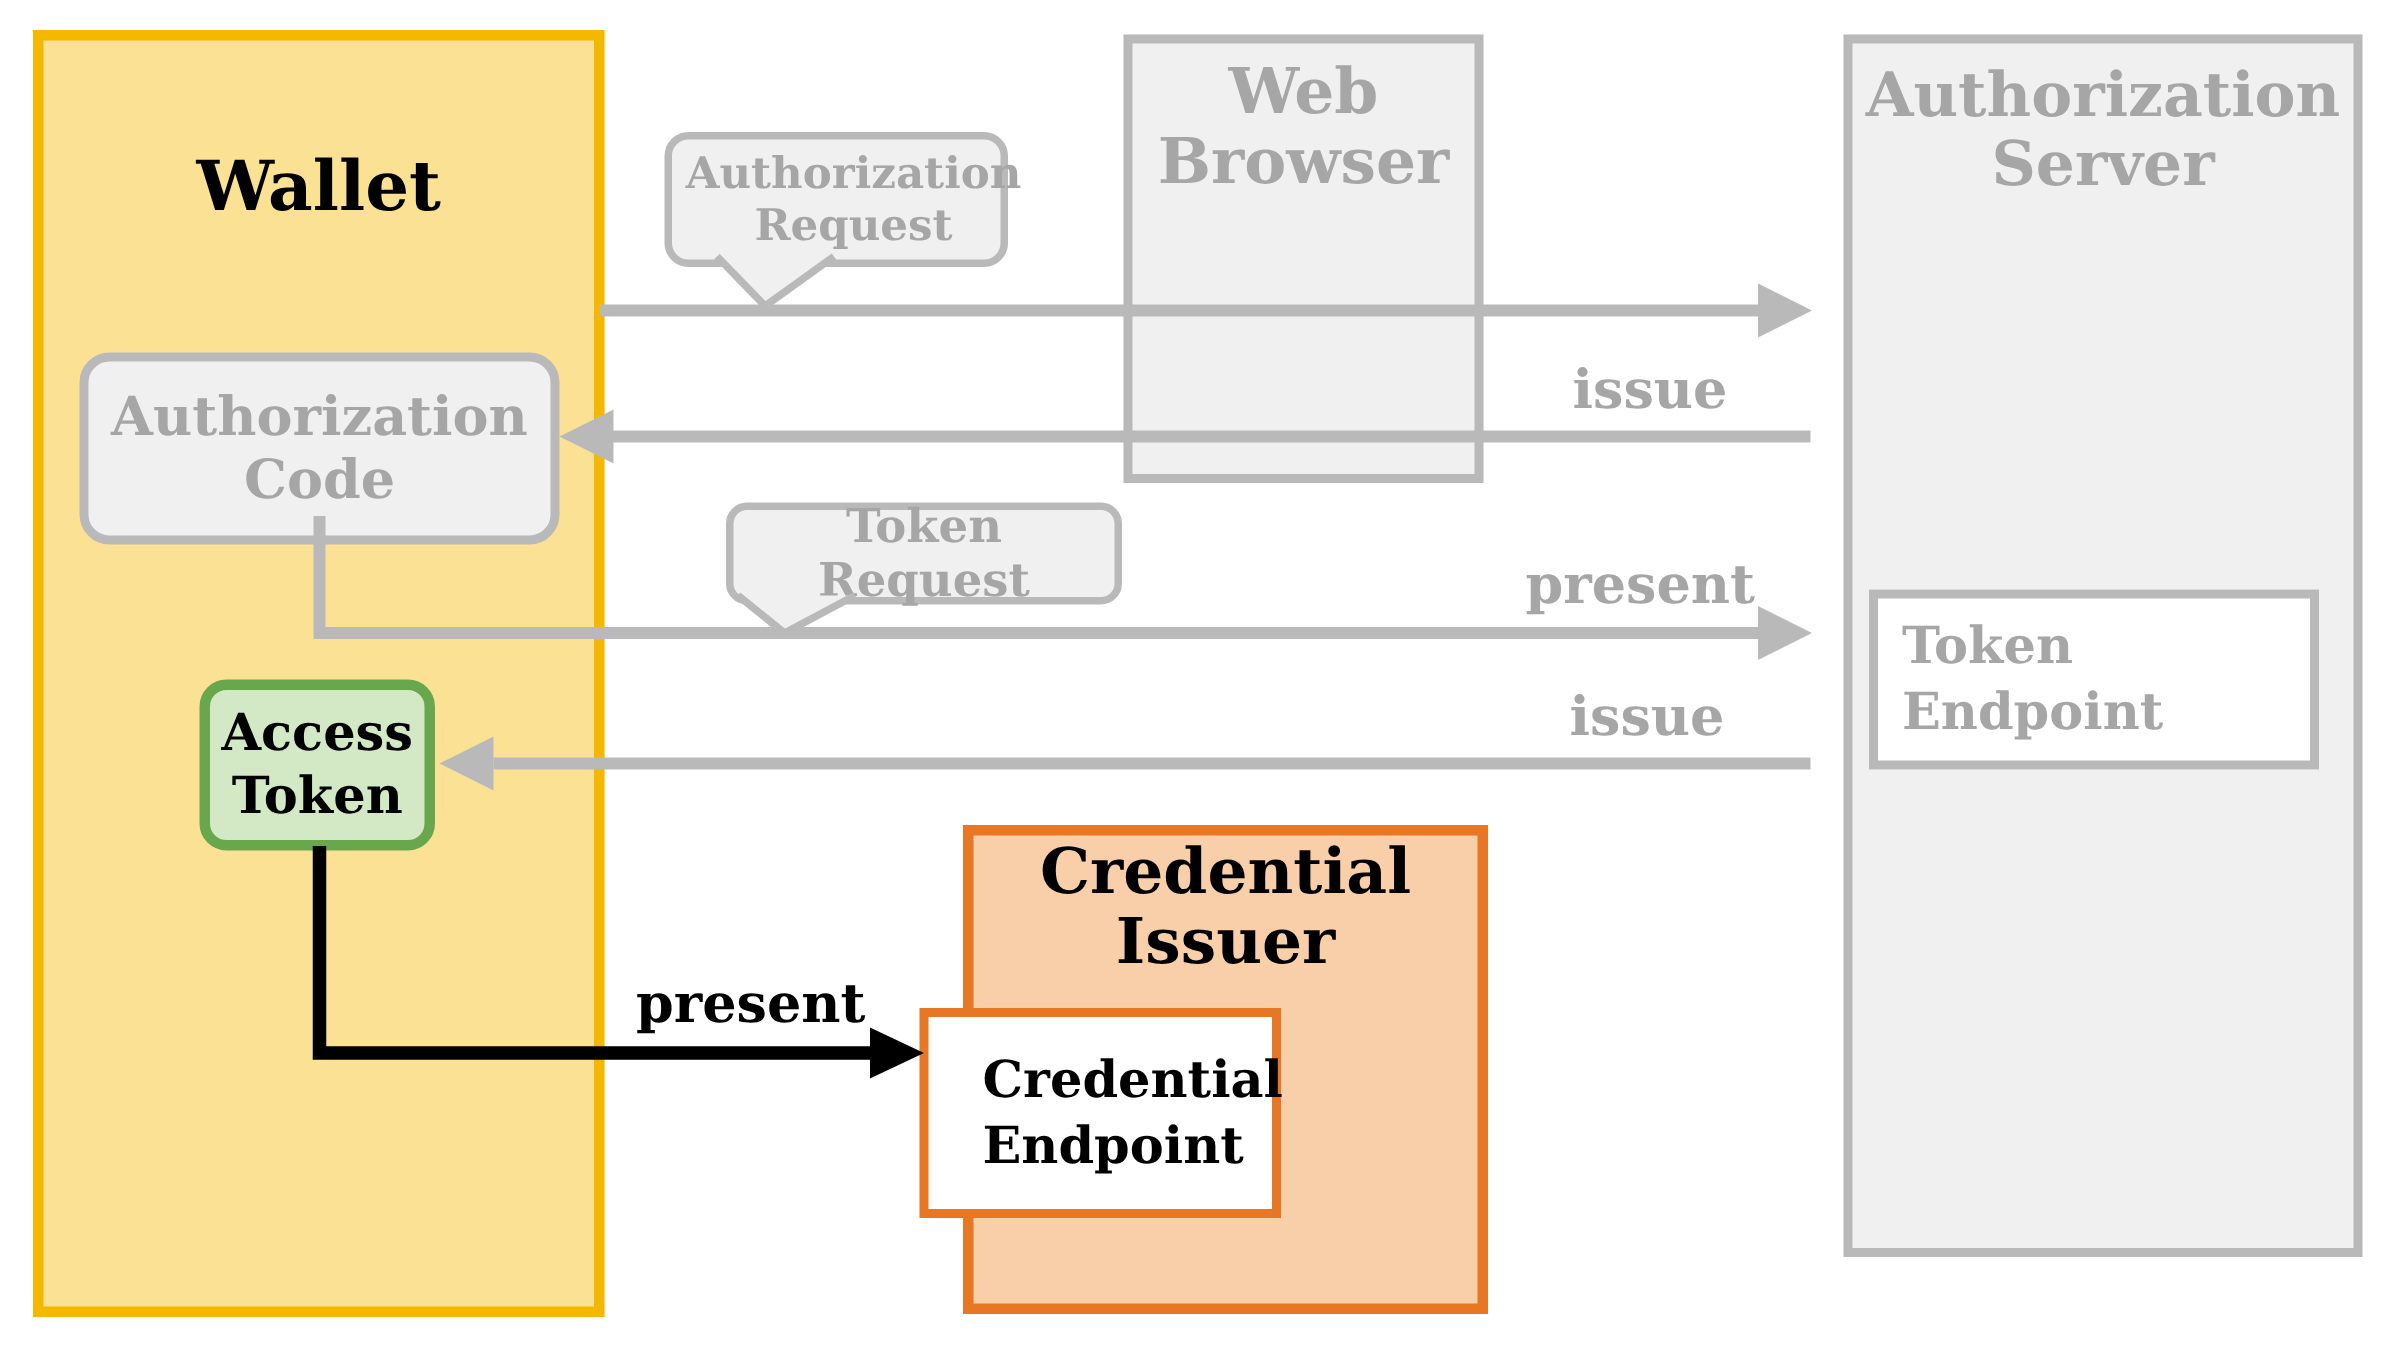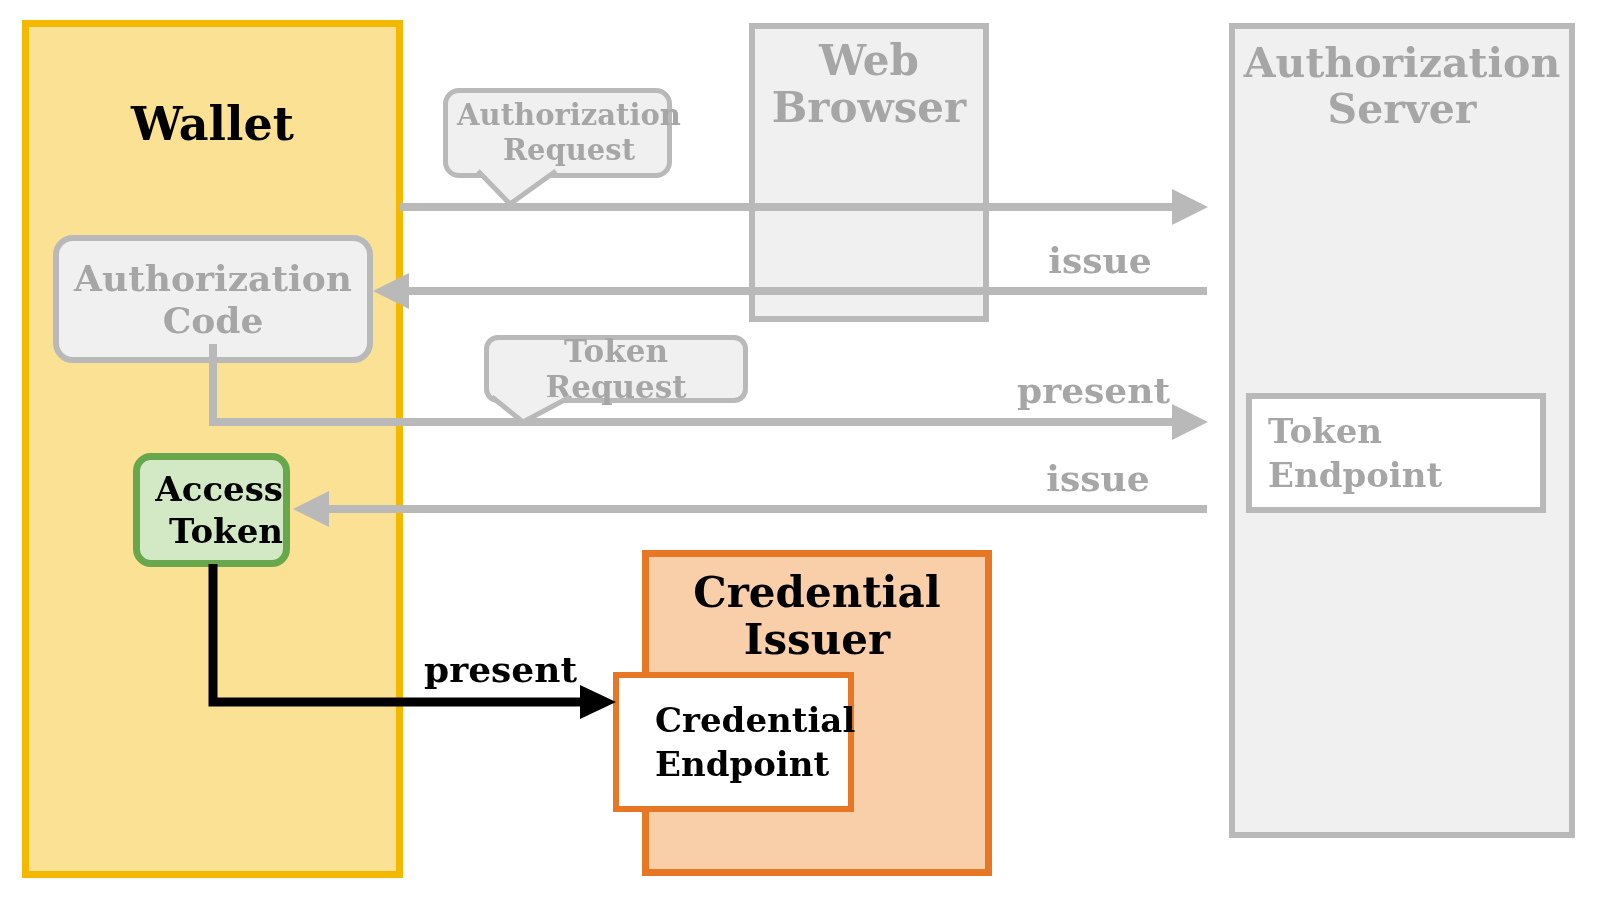--- a/index.html
+++ b/index.html
@@ -41,25 +41,25 @@
     justify-content:center; padding-left:16px;margin-left:39px;}
 
   .auth-code{left:53px; top:235px; width:320px; height:128px; border-radius:20px;
     background:var(--gray_fill); border:6px solid var(--gray_border);
     justify-content:center;}
   .auth-code .title{font-size:36px; line-height:1.18; color:var(--gray_text); text-align:center;}
 
   .access-token{left:133px; top:453px; width:157px; height:114px; border-radius:18px;
     background:var(--green_fill); border:7px solid var(--green_border);
     justify-content:center;}
-  .access-token .title{font-size:34px; line-height:1.25; color:var(--ink); text-align:right;}
+  .access-token .title{font-size:34px; line-height:1.25; color:var(--ink); text-align:center;}
 
   .cred-issuer{left:642px; top:550px; width:350px; height:326px;
     background:var(--orange_fill); border:7px solid var(--orange_border);}
-  .cred-issuer .title{margin-top:12px; font-size:42px; line-height:1.12; color:var(--ink); text-align:center;}
+  .cred-issuer .title{font-size:42px; line-height:1.12; color:var(--ink); text-align:center;}
 
   .cred-endpoint{left:613px; top:672px; width:241px; height:140px;
     background:var(--white); border:6px solid var(--orange_border);
     justify-content:center; padding-left:14px;}
   .cred-endpoint .title{font-size:34px; line-height:1.3; color:var(--ink); text-align:left;margin-left:22px;}
 
   .callout{position:absolute; box-sizing:border-box; display:flex; align-items:center; justify-content:center;
     background:var(--gray_fill); border:5px solid var(--gray_border); text-align:center; color:var(--gray_text);}
   .callout-auth-request{left:443px; top:88px; width:229px; height:90px; border-radius:16px; font-size:29px; line-height:1.2;padding-left:23px;}
   .callout-token-request{left:448px; top:335px; width:264px; height:68px; border-radius:14px; font-size:31px;margin-left:36px;}

